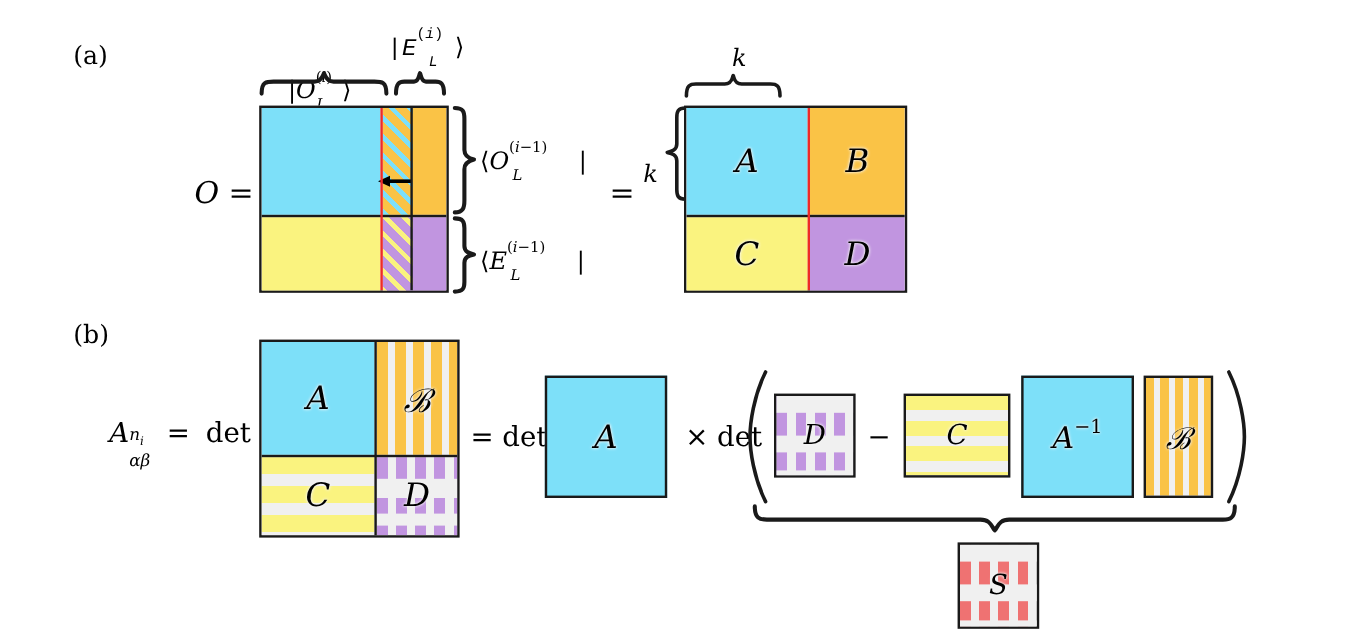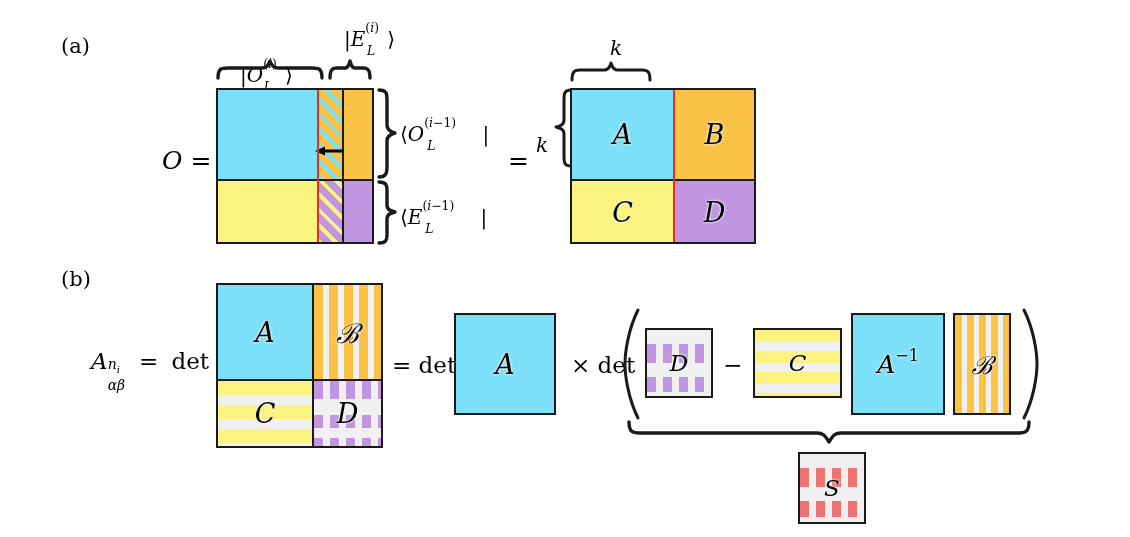--- a/index.html
+++ b/index.html
@@ -64,21 +64,21 @@
   .it{font-style:italic;}
 </style>
 </head>
 <body>
 
 <div class="abs panel-label" style="left:61px;top:34px;">(a)</div>
 
 <div class="abs ket" style="left:240px;top:27px;margin-top:36px;">
   |<span class="it">O</span><sup style="position:relative;top:-6px;">(<span class="it">i</span>)</sup><sub style="position:relative;left:-13px;top:4px;" class="it">L</sub>⟩
 </div>
-<div class="abs ket" style="left:344px;top:27px;">
+<div class="abs ket" style="left:323px;top:27px;font-family:Liberation Mono, monospace;">
   |<span class="it">E</span><sup style="position:relative;top:-6px;">(<span class="it">i</span>)</sup><sub style="position:relative;left:-12px;top:4px;" class="it">L</sub>⟩
 </div>
 
 <svg class="abs" style="left:216px;top:60px;" width="108" height="20">
   <path class="bz" d="M2,18 C2,8 6,8 12,8 L46,8 C52,8 53,3 54,1 C55,3 56,8 62,8 L96,8 C102,8 106,8 106,18"></path>
 </svg>
 <svg class="abs" style="left:328px;top:60px;" width="44" height="20">
   <path class="bz" d="M2,18 C2,9 5,8 9,8 L17,8 C21,8 21,3 22,1 C23,3 23,8 27,8 L35,8 C39,8 42,9 42,18"></path>
 </svg>
 

